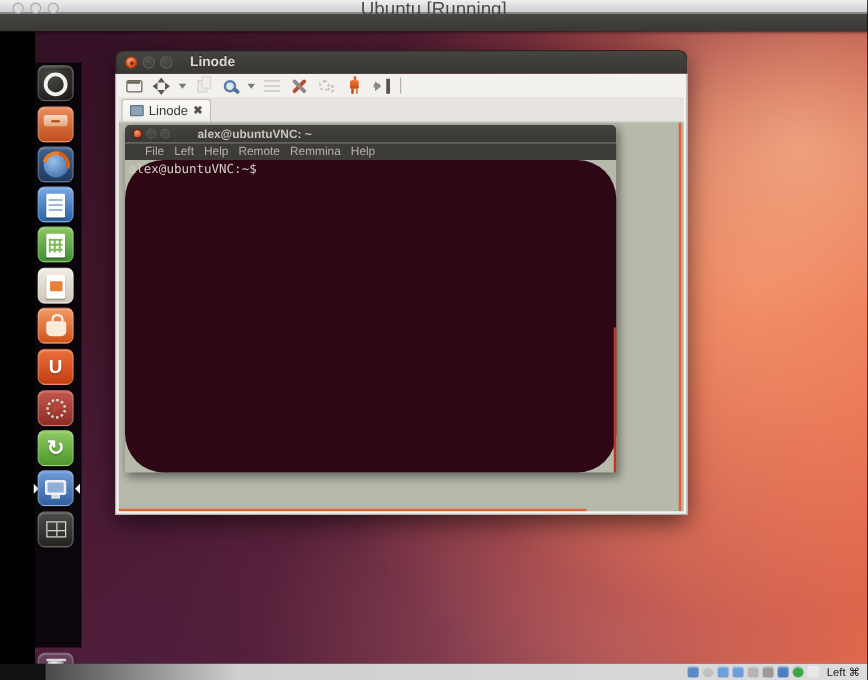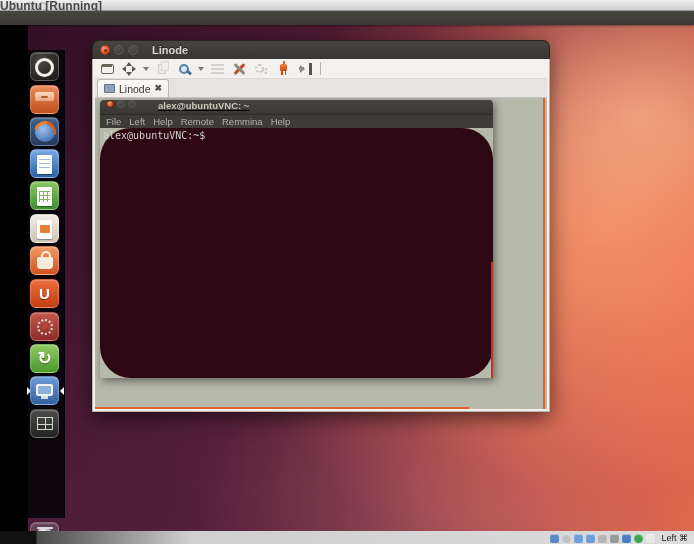--- a/index.html
+++ b/index.html
@@ -2,21 +2,21 @@
 <html><head>
 <meta charset="utf-8">
 <style>
   html,body{margin:0;padding:0;background:#000;}
   #screen{position:relative;width:694px;height:544px;overflow:hidden;
     font-family:"Liberation Sans",sans-serif;-webkit-font-smoothing:antialiased;}
 
   
   .host-titlebar{position:absolute;top:0;left:0;right:0;height:10px;
     background:linear-gradient(#f0f0f0,#cfcdcf);border-bottom:1px solid #9a9a9a;z-index:60;}
-  .host-title{position:absolute;left:0;right:0;top:-1px;font-size:12px;color:#4a4a4a;font-weight:bold;}
+  .host-title{position:absolute;left:0;right:0;top:-1px;text-align:center;font-size:15px;color:#4a4a4a;}
   .host-dot{position:absolute;top:2px;width:7px;height:7px;border:1px solid #a9a9a9;border-radius:50%;background:#dcdcdc;}
   .host-dot.d1{left:10px}.host-dot.d2{left:24px}.host-dot.d3{left:38px}
 
   
   .menubar{position:absolute;top:10px;left:0;right:0;height:15px;background:linear-gradient(#484641,#3a3834);
     color:#dfdbd2;z-index:55;display:flex;align-items:center;box-shadow:0 1px 2px rgba(0,0,0,.4);}
   .mb-apptitle{font-size:10.5px;font-weight:bold;margin-left:7px;text-shadow:0 -1px 0 #222;}
   .mb-right{margin-left:auto;display:flex;align-items:center;gap:9px;margin-right:7px;}
   .mb-clock,.mb-user{font-size:10px;font-weight:bold;}
   .tray{display:inline-block;position:relative;}
@@ -153,26 +153,26 @@
   .rw-tab-close{font-size:9px;font-weight:bold;color:#55524b;line-height:1;}
 
   .vnc-area{flex:1;background:#b7b9ab;position:relative;overflow:hidden;}
   .vnc-edge-right{position:absolute;right:2px;top:0;bottom:0;width:2.5px;background:#e0622f;}
   .vnc-edge-bottom{position:absolute;left:0;bottom:0;height:2.5px;width:374px;background:#e0622f;}
 
   
   .term{position:absolute;left:5px;top:2px;width:393px;height:278px;box-shadow:2px 3px 8px rgba(0,0,0,.45);
     display:flex;flex-direction:column;border-radius:4px 4px 0 0;}
   .term-titlebar{height:14px;background:linear-gradient(#45433e,#3a3834);border-radius:4px 4px 0 0;
-    display:flex;align-items:flex-start;position:relative;border-bottom:1px solid #2c2b27;text-decoration:underline;}
+    display:flex;align-items:center;position:relative;border-bottom:1px solid #2c2b27;}
   .twbtn{width:8px;height:8px;border-radius:50%;margin-left:3px;box-sizing:border-box;}
   .twbtn.close{background:radial-gradient(circle at 38% 32%, #f29e7c, #d9491a 70%, #9e3208);border:1px solid #5a2010;margin-left:6px;}
   .twbtn.plain{background:radial-gradient(circle at 38% 32%, #54524c, #3b3935);border:1px solid #5b5953;}
   .term-title{font-size:9.5px;font-weight:bold;color:#c9c5bd;margin-left:22px;}
-  .term-menubar{height:13px;background:#3e3c38;display:flex;align-items:center;gap:8px;padding-left:6px;}
+  .term-menubar{height:13px;background:#3e3c38;display:flex;align-items:center;gap:8px;padding-left:16px;}
   .term-menu-item{font-size:9.5px;color:#b5b1a9;}
   .term-body{flex:1;background:#2d0814;position:relative;font-family:"DejaVu Sans Mono",monospace;border-radius:31px;}
   .term-prompt{position:absolute;left:3px;top:2px;font-size:10px;color:#d3d0c8;white-space:pre;}
   .term-artifact{position:absolute;right:0;bottom:0;width:2.5px;height:116px;background:#b93a22;}
 
   
   .vbox-bar{position:absolute;left:0;right:0;bottom:0;height:13px;
     background:linear-gradient(90deg,#111 0px,#111 36px,#4a4a4a 37px,#8a8a8a 110px,#cfcfcf 190px,#dcdcdc 100%);
     display:flex;align-items:center;justify-content:flex-end;gap:4px;padding-right:6px;z-index:70;box-sizing:border-box;}
   .vb-ic{width:9px;height:9px;border-radius:2px;display:inline-block;box-shadow:inset 0 1px 1px rgba(255,255,255,.5);}

